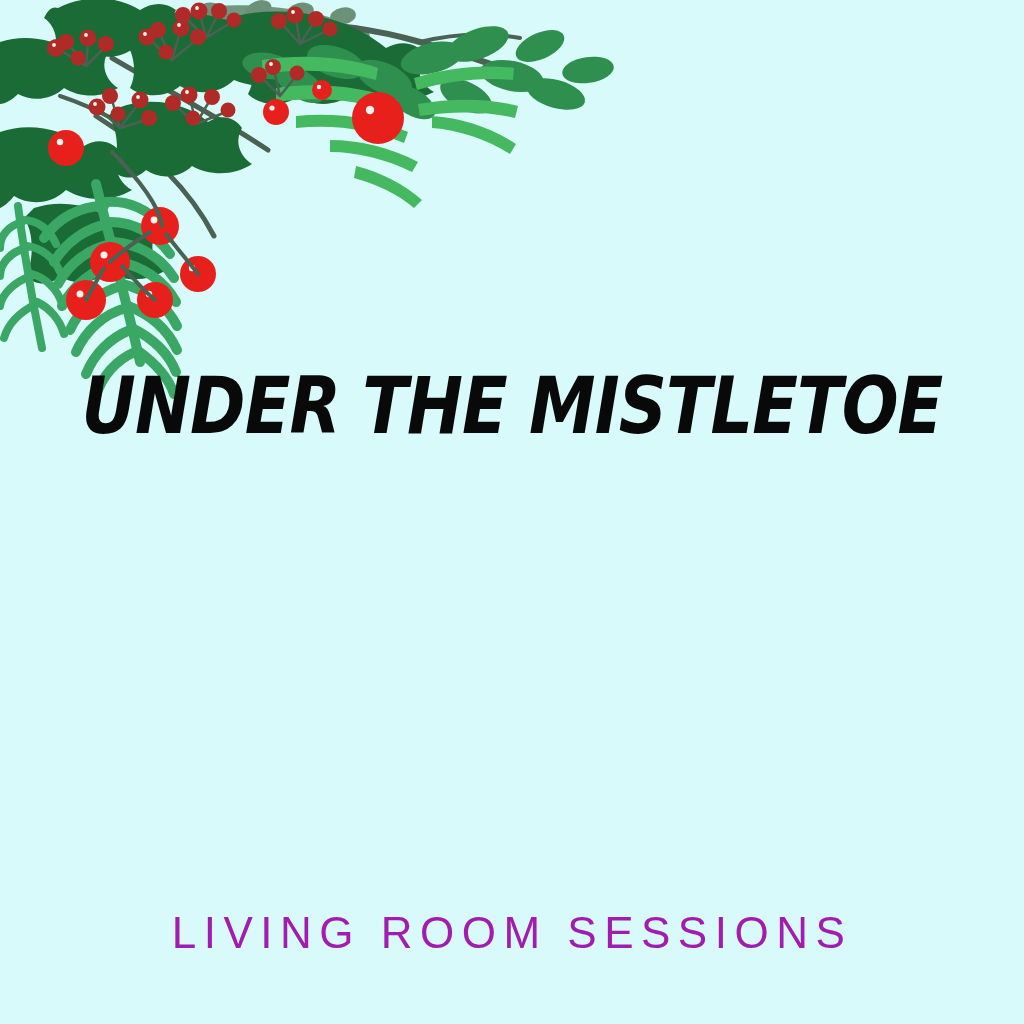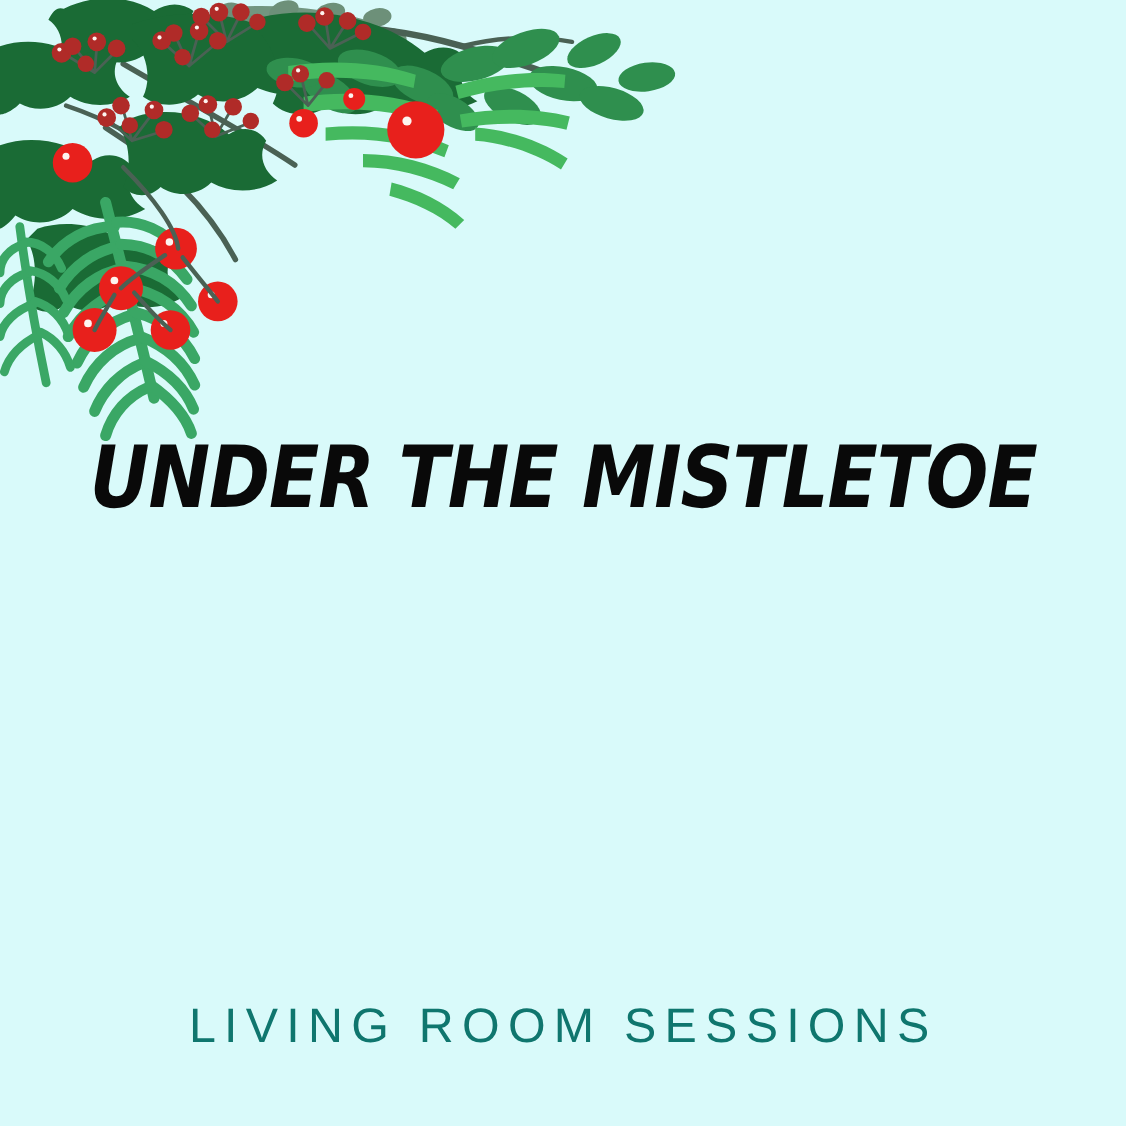--- a/index.html
+++ b/index.html
@@ -19,21 +19,21 @@
     position: absolute;
     left: 0;
     top: 0;
     width: 620px;
     height: 420px;
     pointer-events: none;
   }
   #title-block {
     position: absolute;
     left: 0;
-    top: 401px;
+    top: 372px;
     width: 932px;
     height: 140px;
   }
   #album-title {
     position: absolute;
     left: 0;
     top: 0;
     width: 1024px;
     text-align: center;
     font-family: "DejaVu Sans", sans-serif;
@@ -85,21 +85,21 @@
   #subtitle {
     position: absolute;
     left: 0;
     top: 908px;
     width: 1024px;
     text-align: center;
     font-family: "Liberation Sans", sans-serif;
     font-weight: 300;
     font-size: 44px;
     letter-spacing: 7.5px;
-    color: #0f766e;
+    color: #a21caf;
     white-space: nowrap;
     text-transform: uppercase;
   }
 </style>
 </head>
 <body>
 
 <div id="cover">
 
   <svg id="botanical-decoration" viewBox="0 0 620 420">

